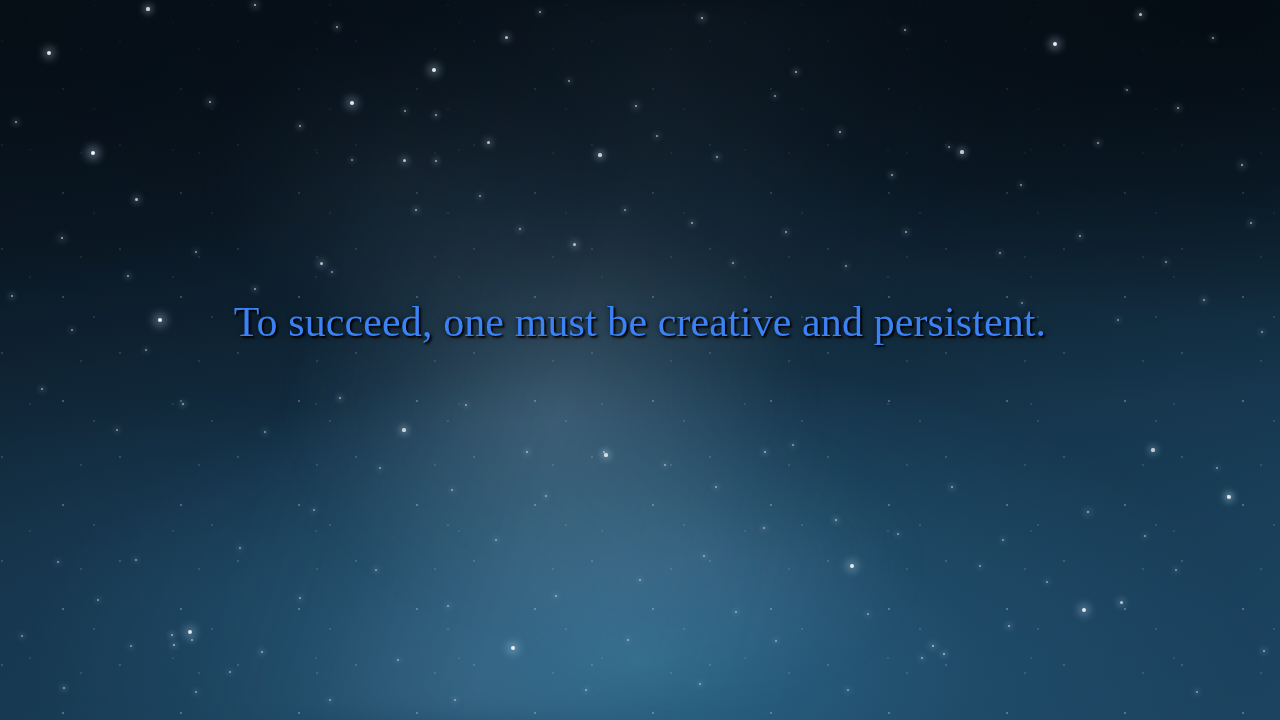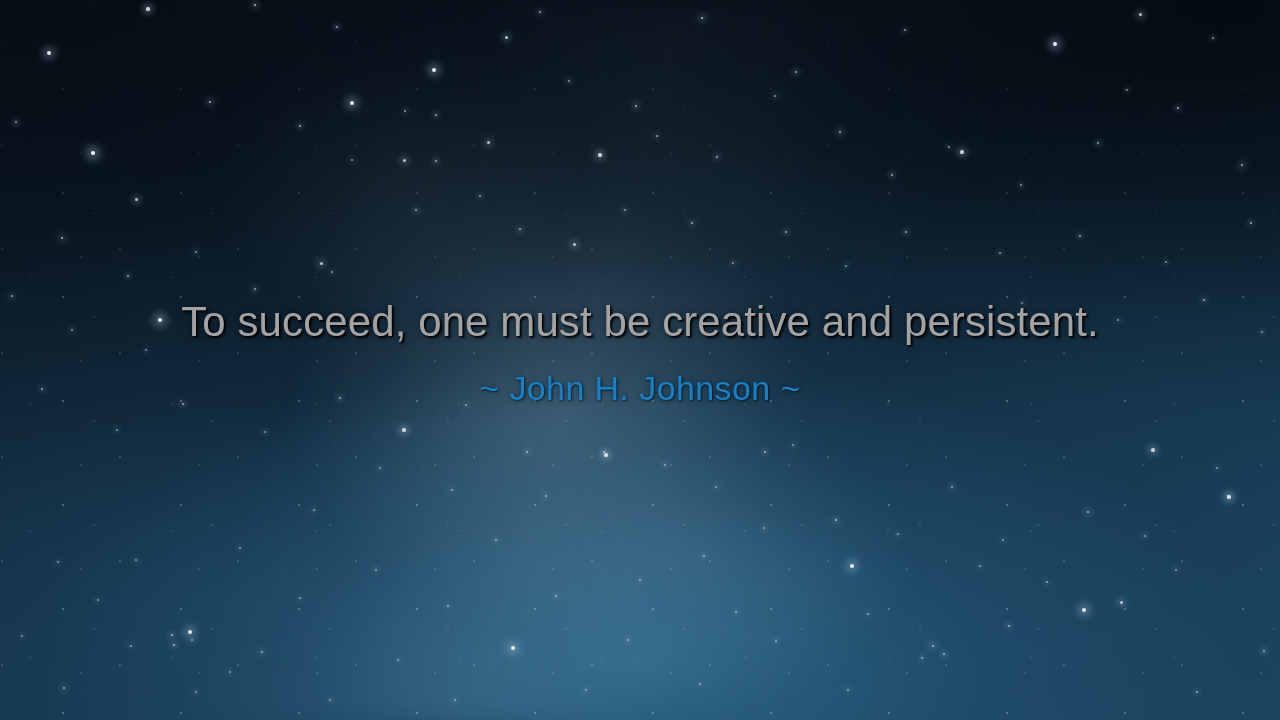--- a/index.html
+++ b/index.html
@@ -112,30 +112,31 @@
   
   #quote-block {
     position: absolute;
     left: 0;
     right: 0;
     top: 296px;
     text-align: center;
   }
   #quote-text {
     display: block;
-    color: #a3a3a3;
+    color: #3b82f6;
     font-size: 42px;
     line-height: 52px;
     font-weight: 400;
     letter-spacing: 0.1px;
     text-shadow:
       2px 2px 2px rgba(0,0,0,0.85),
       1px 1px 0px rgba(0,0,0,0.55),
       0 0 6px rgba(0,0,0,0.45);
     white-space: nowrap;
+    font-family: Liberation Serif, serif;
   }
   #quote-author {
     display: block;
     margin-top: 19px;
     color: #1a80c6;
     font-size: 34px;
     line-height: 42px;
     font-weight: 400;
     letter-spacing: 0.4px;
     text-shadow:
@@ -296,16 +297,15 @@
       <div class="star" style="left: 450.8px; top: 488.8px; width: 2.4px; height: 2.4px; opacity: 0.5; box-shadow: rgba(200, 228, 250, 0.25) 0px 0px 5px 2.1px;"></div>
       <div class="star" style="left: 312.8px; top: 508.8px; width: 2.4px; height: 2.4px; opacity: 0.5; box-shadow: rgba(200, 228, 250, 0.25) 0px 0px 5px 2.1px;"></div>
       <div class="star" style="left: 238.8px; top: 546.8px; width: 2.4px; height: 2.4px; opacity: 0.5; box-shadow: rgba(200, 228, 250, 0.25) 0px 0px 5px 2.1px;"></div>
       <div class="star" style="left: 734.8px; top: 610.8px; width: 2.4px; height: 2.4px; opacity: 0.5; box-shadow: rgba(200, 228, 250, 0.25) 0px 0px 5px 2.1px;"></div>
       <div class="star" style="left: 866.8px; top: 612.8px; width: 2.4px; height: 2.4px; opacity: 0.5; box-shadow: rgba(200, 228, 250, 0.25) 0px 0px 5px 2.1px;"></div>
       <div class="star" style="left: 978.8px; top: 564.8px; width: 2.4px; height: 2.4px; opacity: 0.5; box-shadow: rgba(200, 228, 250, 0.25) 0px 0px 5px 2.1px;"></div>
     </div>
 
   <div id="quote-block">
     <span id="quote-text">To succeed, one must be creative and persistent.</span>
-    <span id="quote-author">~ John H. Johnson ~</span>
   </div>
 
 </div>
 
 </body></html>

